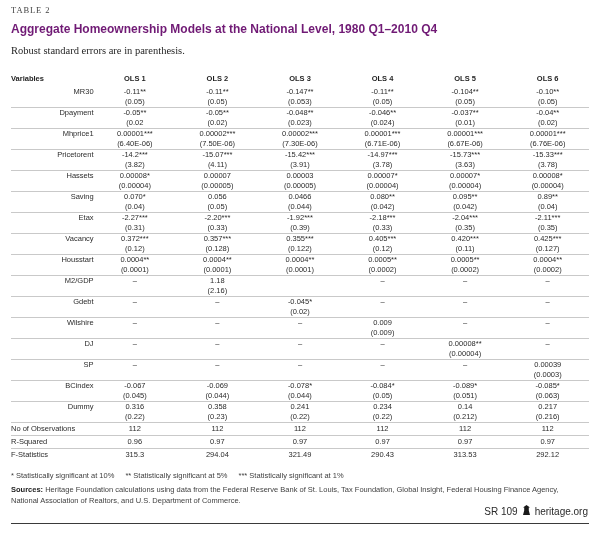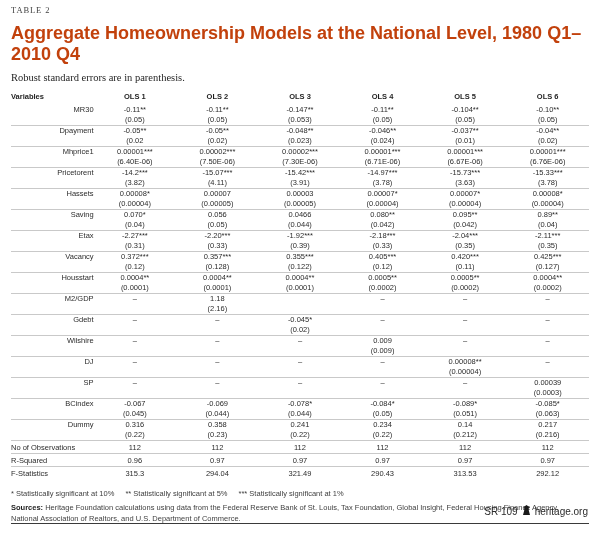--- a/index.html
+++ b/index.html
@@ -1,22 +1,22 @@
 <!DOCTYPE html>
 <html><head>
 <meta charset="utf-8">
 <style>
   *{box-sizing:border-box}
   html,body{margin:0;padding:0}
   body{width:600px;height:537px;background:#ffffff;font-family:"Liberation Sans",sans-serif;color:#2b2b2b;position:relative;overflow:hidden}
   .page{padding:5px 11px 0 11px}
   .table-label{font-family:"Liberation Serif",serif;font-size:8.5px;letter-spacing:.9px;color:#444}
-  .title{margin:8px 0 0;font-size:18px;line-height:1.15;font-weight:700;color:#c2410c}
+  .title{margin:8px 0 0;font-size:12px;line-height:1.15;font-weight:700;color:#701a75}
   .subtitle{margin-top:8px;font-family:"Liberation Serif",serif;font-size:10.5px;color:#1f1f1f}
-  table.reg{margin-top:9px;border-collapse:collapse;table-layout:fixed;width:578px}
+  table.reg{margin-top:18px;border-collapse:collapse;table-layout:fixed;width:578px}
   table.reg th,table.reg td{padding:0;vertical-align:top;font-weight:400}
   table.reg thead th{font-weight:700;font-size:7.5px;padding-bottom:4px;color:#1e1e1e}
   table.reg thead th.varhead{text-align:left}
   tr.rule>th,tr.rule>td{border-top:1px solid #c9c9c9}
   td.cell{text-align:center;font-size:7.5px;line-height:10px;padding:1px 0 .5px}
   th.varname{text-align:right;font-size:7.5px;line-height:10px;padding:1px 0 .5px;color:#2b2b2b;font-weight:400}
   .est{min-height:10px}
   .se{color:#2b2b2b}
   tr.stat th,tr.stat td{font-size:7.5px;line-height:11px;padding:.5px 0}
   tr.stat th{text-align:left;font-weight:400}

